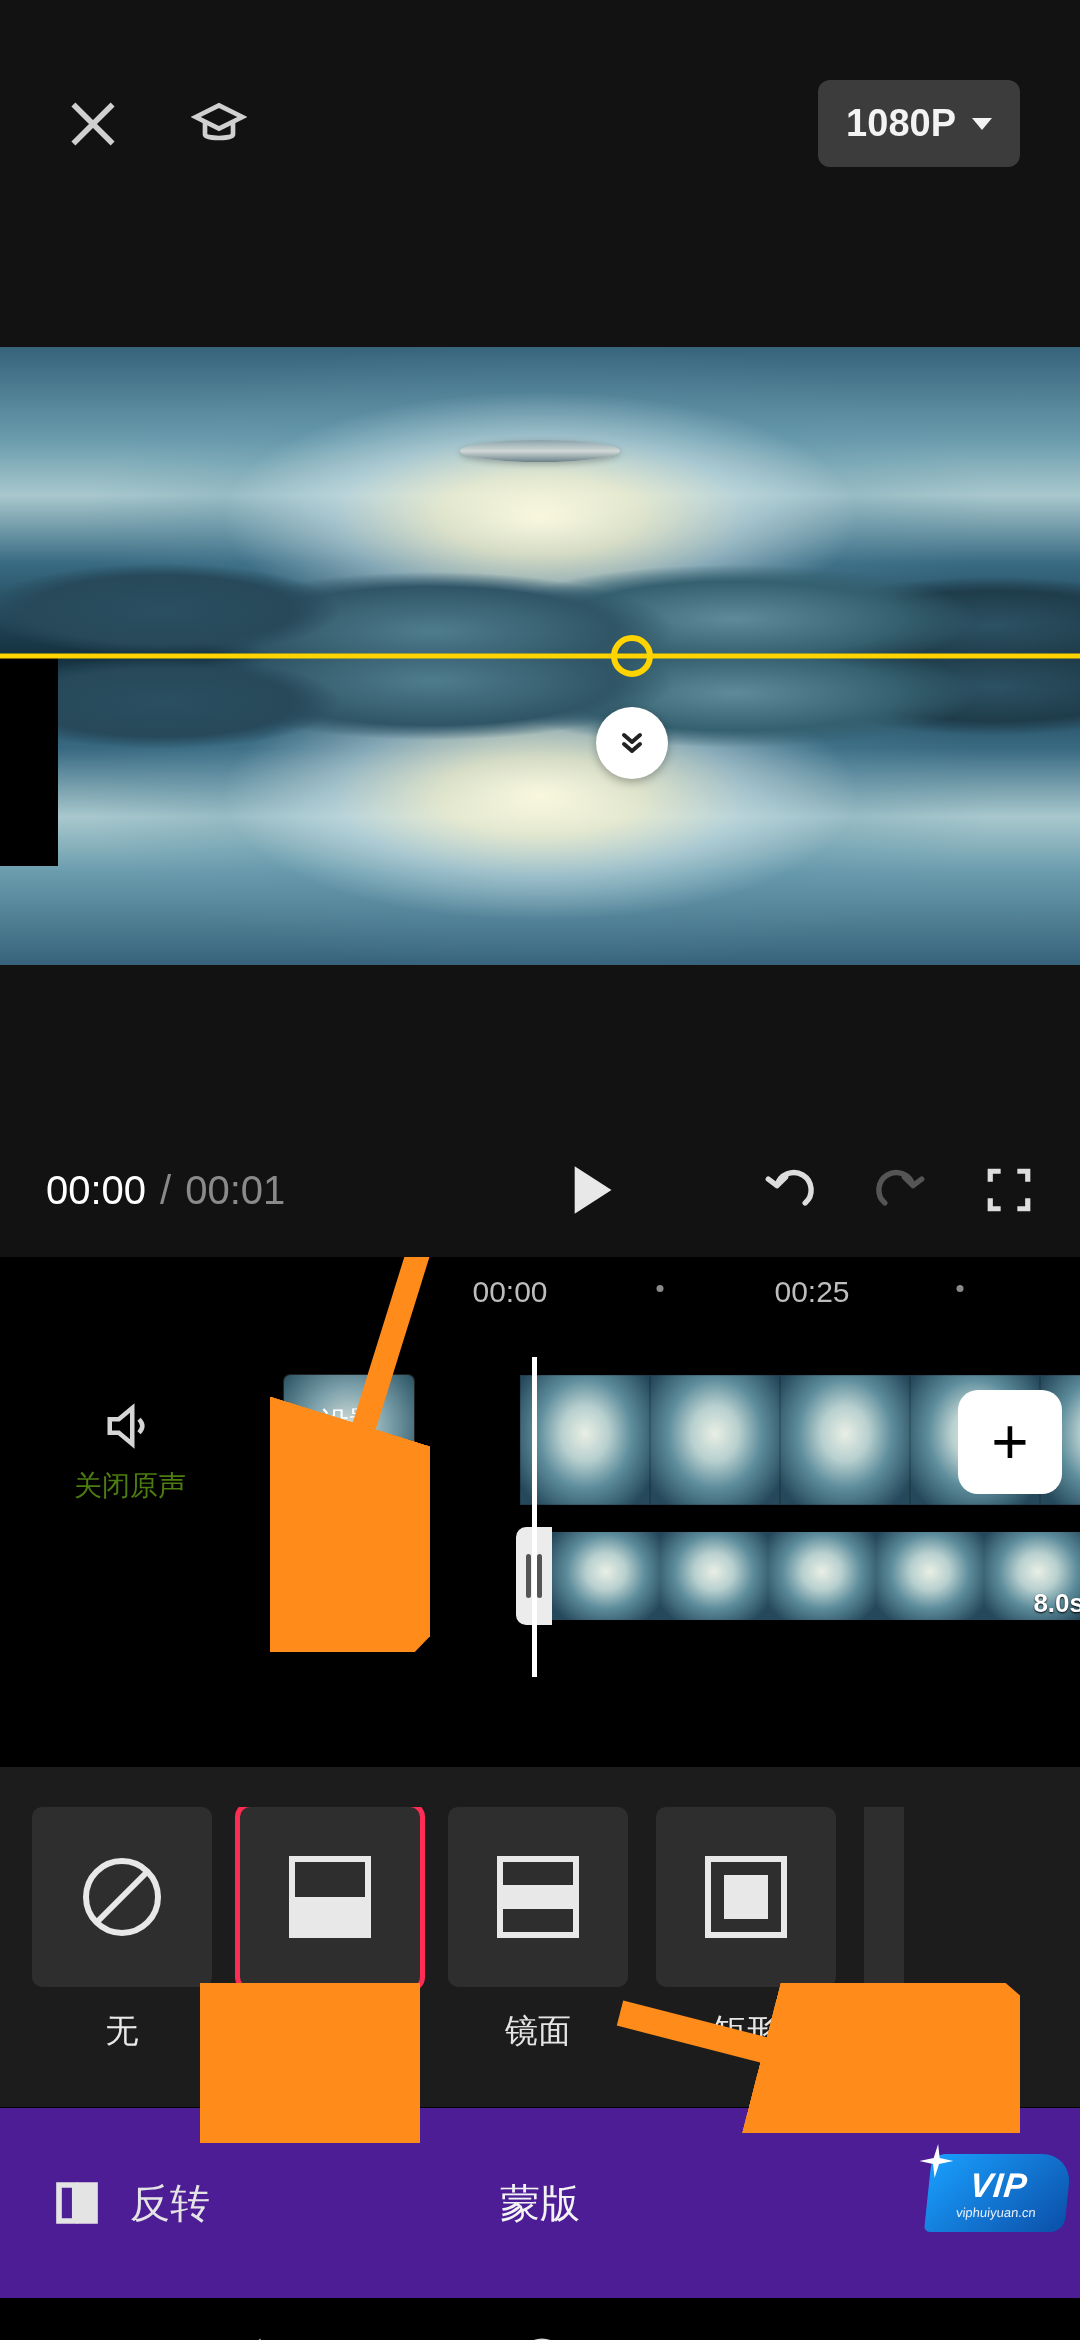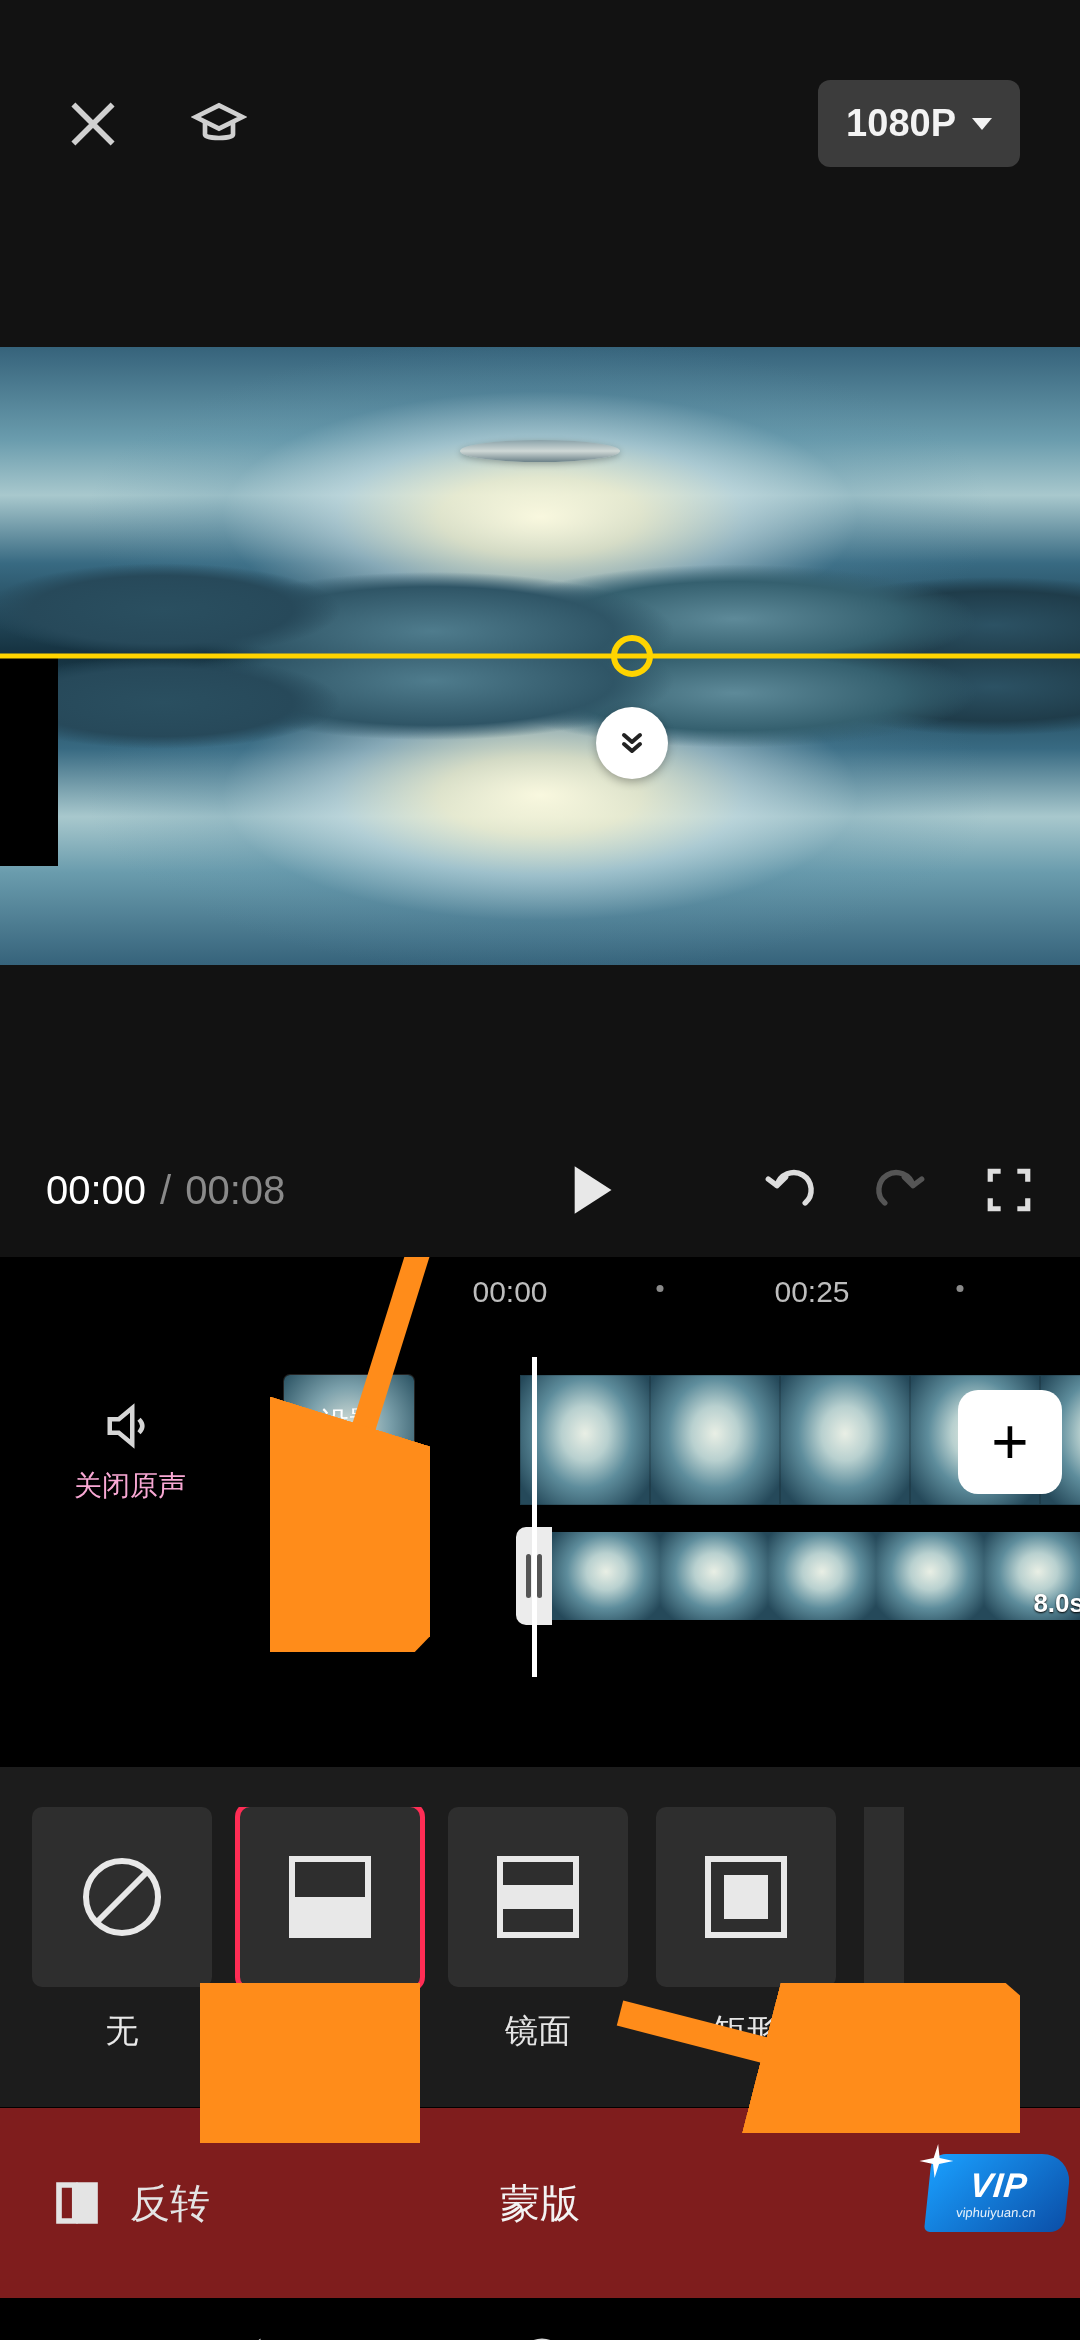--- a/index.html
+++ b/index.html
@@ -121,21 +121,21 @@
   .rlabel { position: absolute; top: 18px; font-size: 30px; color: #bdbdbd; transform: translateX(-50%); }
   .rdot   { position: absolute; top: 28px; width: 7px; height: 7px; border-radius: 50%; background: #8a8a8a; transform: translateX(-50%); }
 
   .tracks { position: relative; height: 300px; margin-top: 40px; }
   .mute-col {
     position: absolute; left: 0; top: 0; width: 260px;
     display: flex; flex-direction: column; align-items: center; gap: 14px;
     padding-top: 42px;
   }
   .mute-col svg { width: 54px; height: 54px; stroke:#d6d6d6; fill:none; stroke-width:4; }
-  .mute-col .lbl { font-size: 28px; color: #f9a8d4; }
+  .mute-col .lbl { font-size: 28px; color: #4d7c0f; }
 
   .cover-tile {
     position: absolute; left: 284px; top: 18px;
     width: 130px; height: 130px;
     border-radius: 6px;
     background: radial-gradient(circle at 50% 40%, #d6e0d9 0%, #7ba0ab 40%, #2d5565 80%);
     display:flex; align-items:center; justify-content:center;
     color:#fff; font-size:29px; text-align:center; line-height:1.25;
     box-shadow:0 0 0 1px #222;
   }
@@ -206,21 +206,21 @@
     display:flex; align-items:center; justify-content:center;
   }
   .mask-opt.sel .mask-tile { box-shadow: 0 0 0 5px #ff2d55; }
   .mask-opt .lbl { font-size:33px; color:#e5e5e5; }
   .mask-opt.sel .lbl, .mask-opt:first-child .lbl { color:#e8e8e8; }
   .mask-tile svg { stroke:#e8e8e8; fill:none; stroke-width:6; }
 
   
   .action-row {
     position: relative;
-    background:#7f1d1d;
+    background:#4c1d95;
     border-top: 1px solid #000;
     height: 191px;
     display:flex; align-items:center;
     padding: 0 50px;
   }
   .invert { display:flex; align-items:center; gap:26px; color:#e4e4e4; }
   .invert svg { width:54px; height:54px; stroke:#e4e4e4; fill:none; stroke-width:5; }
   .invert .lbl { font-size:40px; }
   .panel-title {
     position:absolute; left:50%; transform:translateX(-50%);
@@ -296,21 +296,21 @@
     <svg viewBox="0 0 32 32">
       <path d="M8 8 L16 15 L24 8 M8 17 L16 24 L24 17" stroke="#222" stroke-width="4" fill="none" stroke-linecap="round" stroke-linejoin="round"></path>
     </svg>
   </div>
 </div>
 
 <div class="transport">
   <div class="time-readout">
     <span class="cur">00:00</span>
     <span class="sep">/</span>
-    <span class="dur">00:08</span>
+    <span class="dur">00:01</span>
   </div>
   <div class="spacer"></div>
   <div class="icon-btn play-btn">
     <svg viewBox="0 0 40 48">
         <path d="M4 2 L38 24 L4 46 Z"></path>
       </svg>
   </div>
   <div class="icon-btn undo">
     <svg viewBox="0 0 48 48">
         <path d="M38 36 A16 16 0 1 0 12 20 M12 20 L4 14 M12 20 L20 12"></path>

